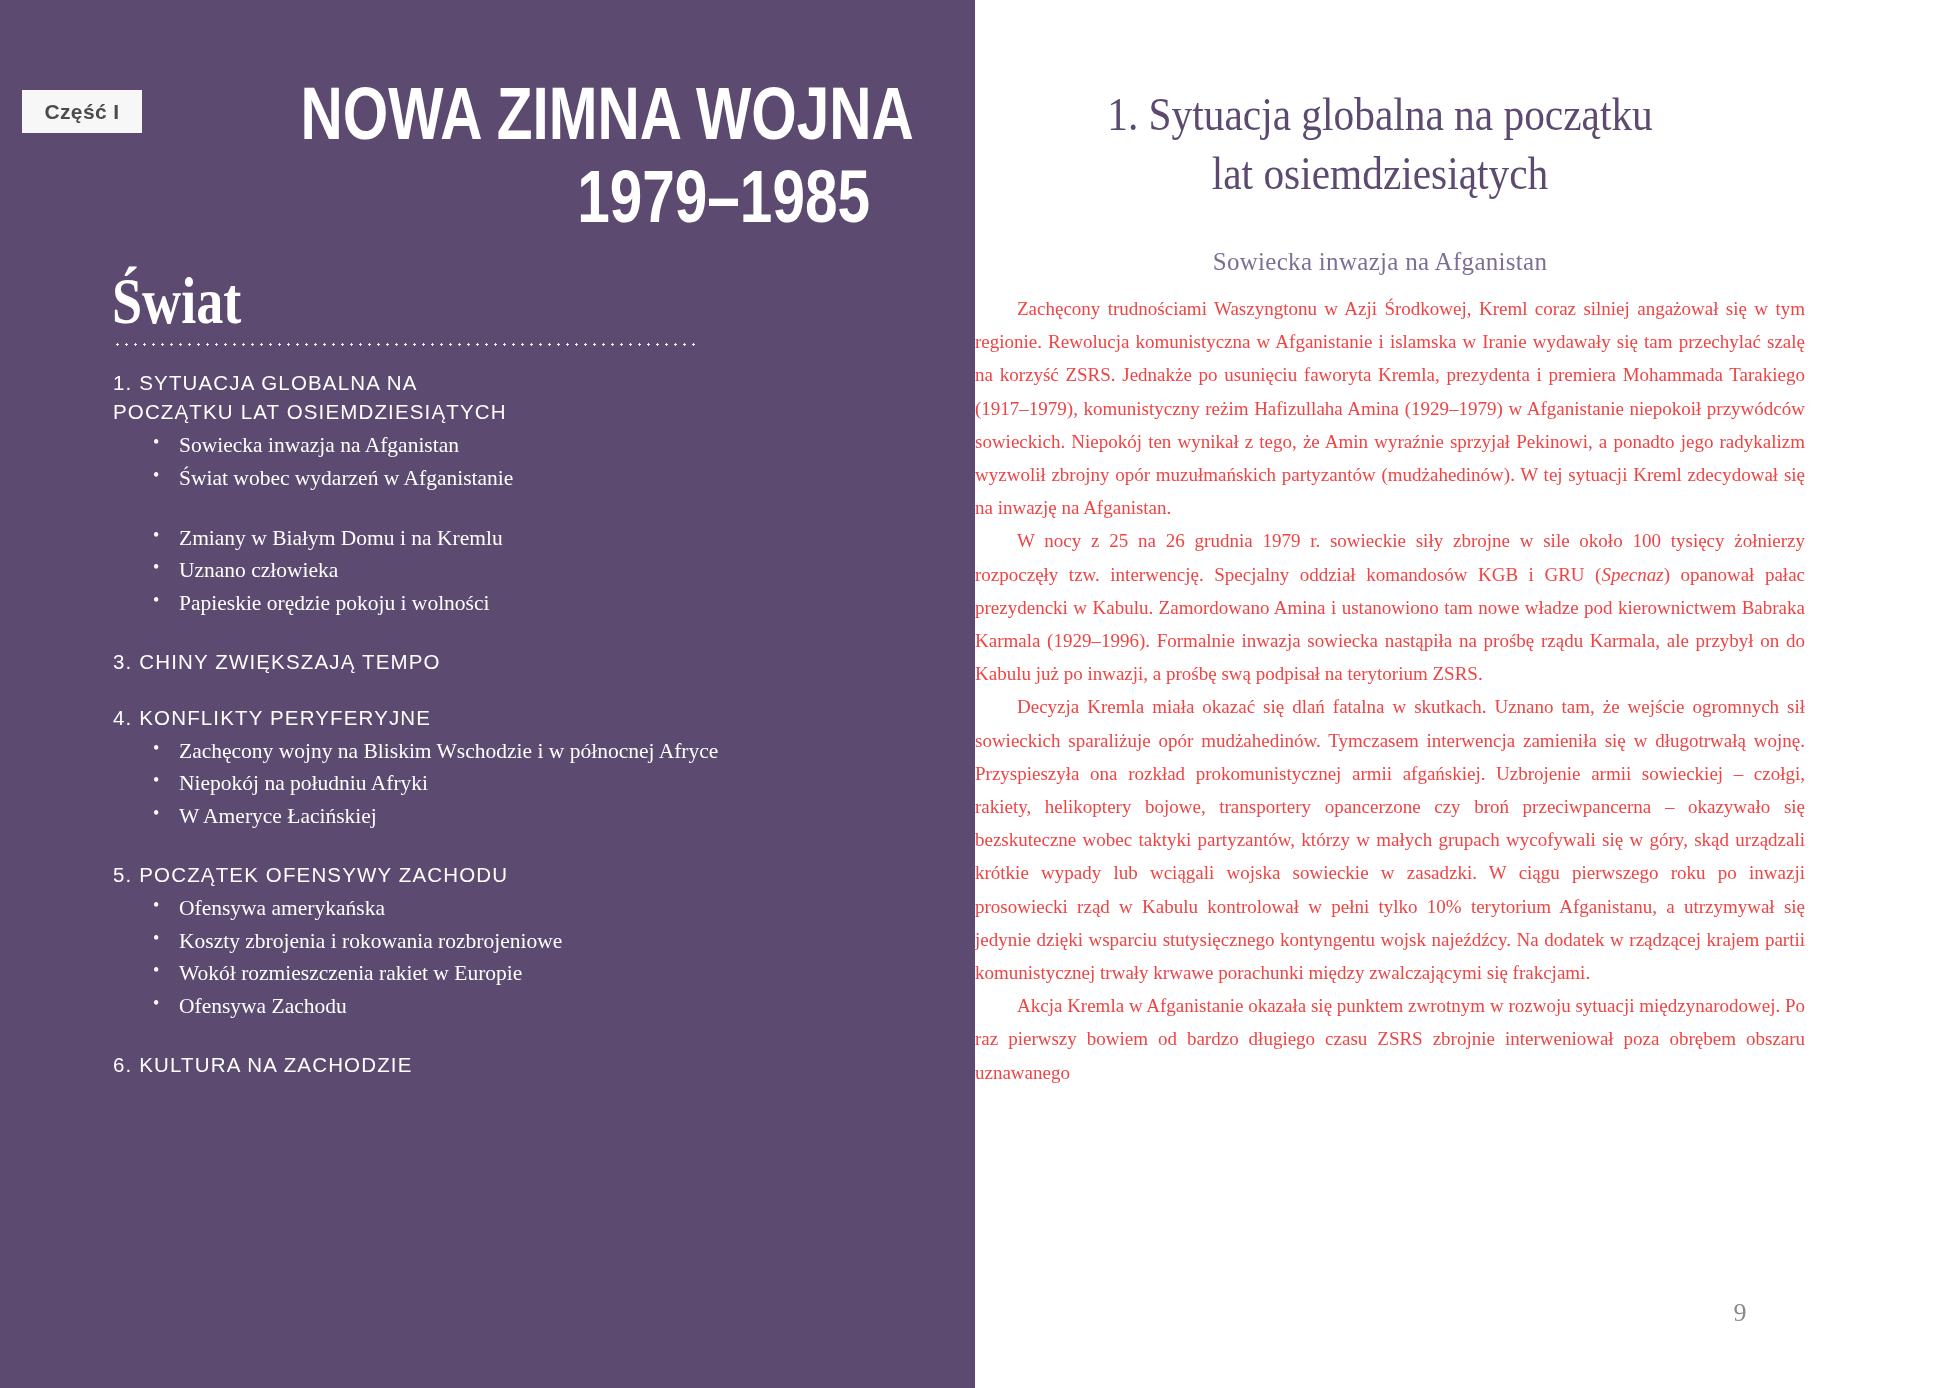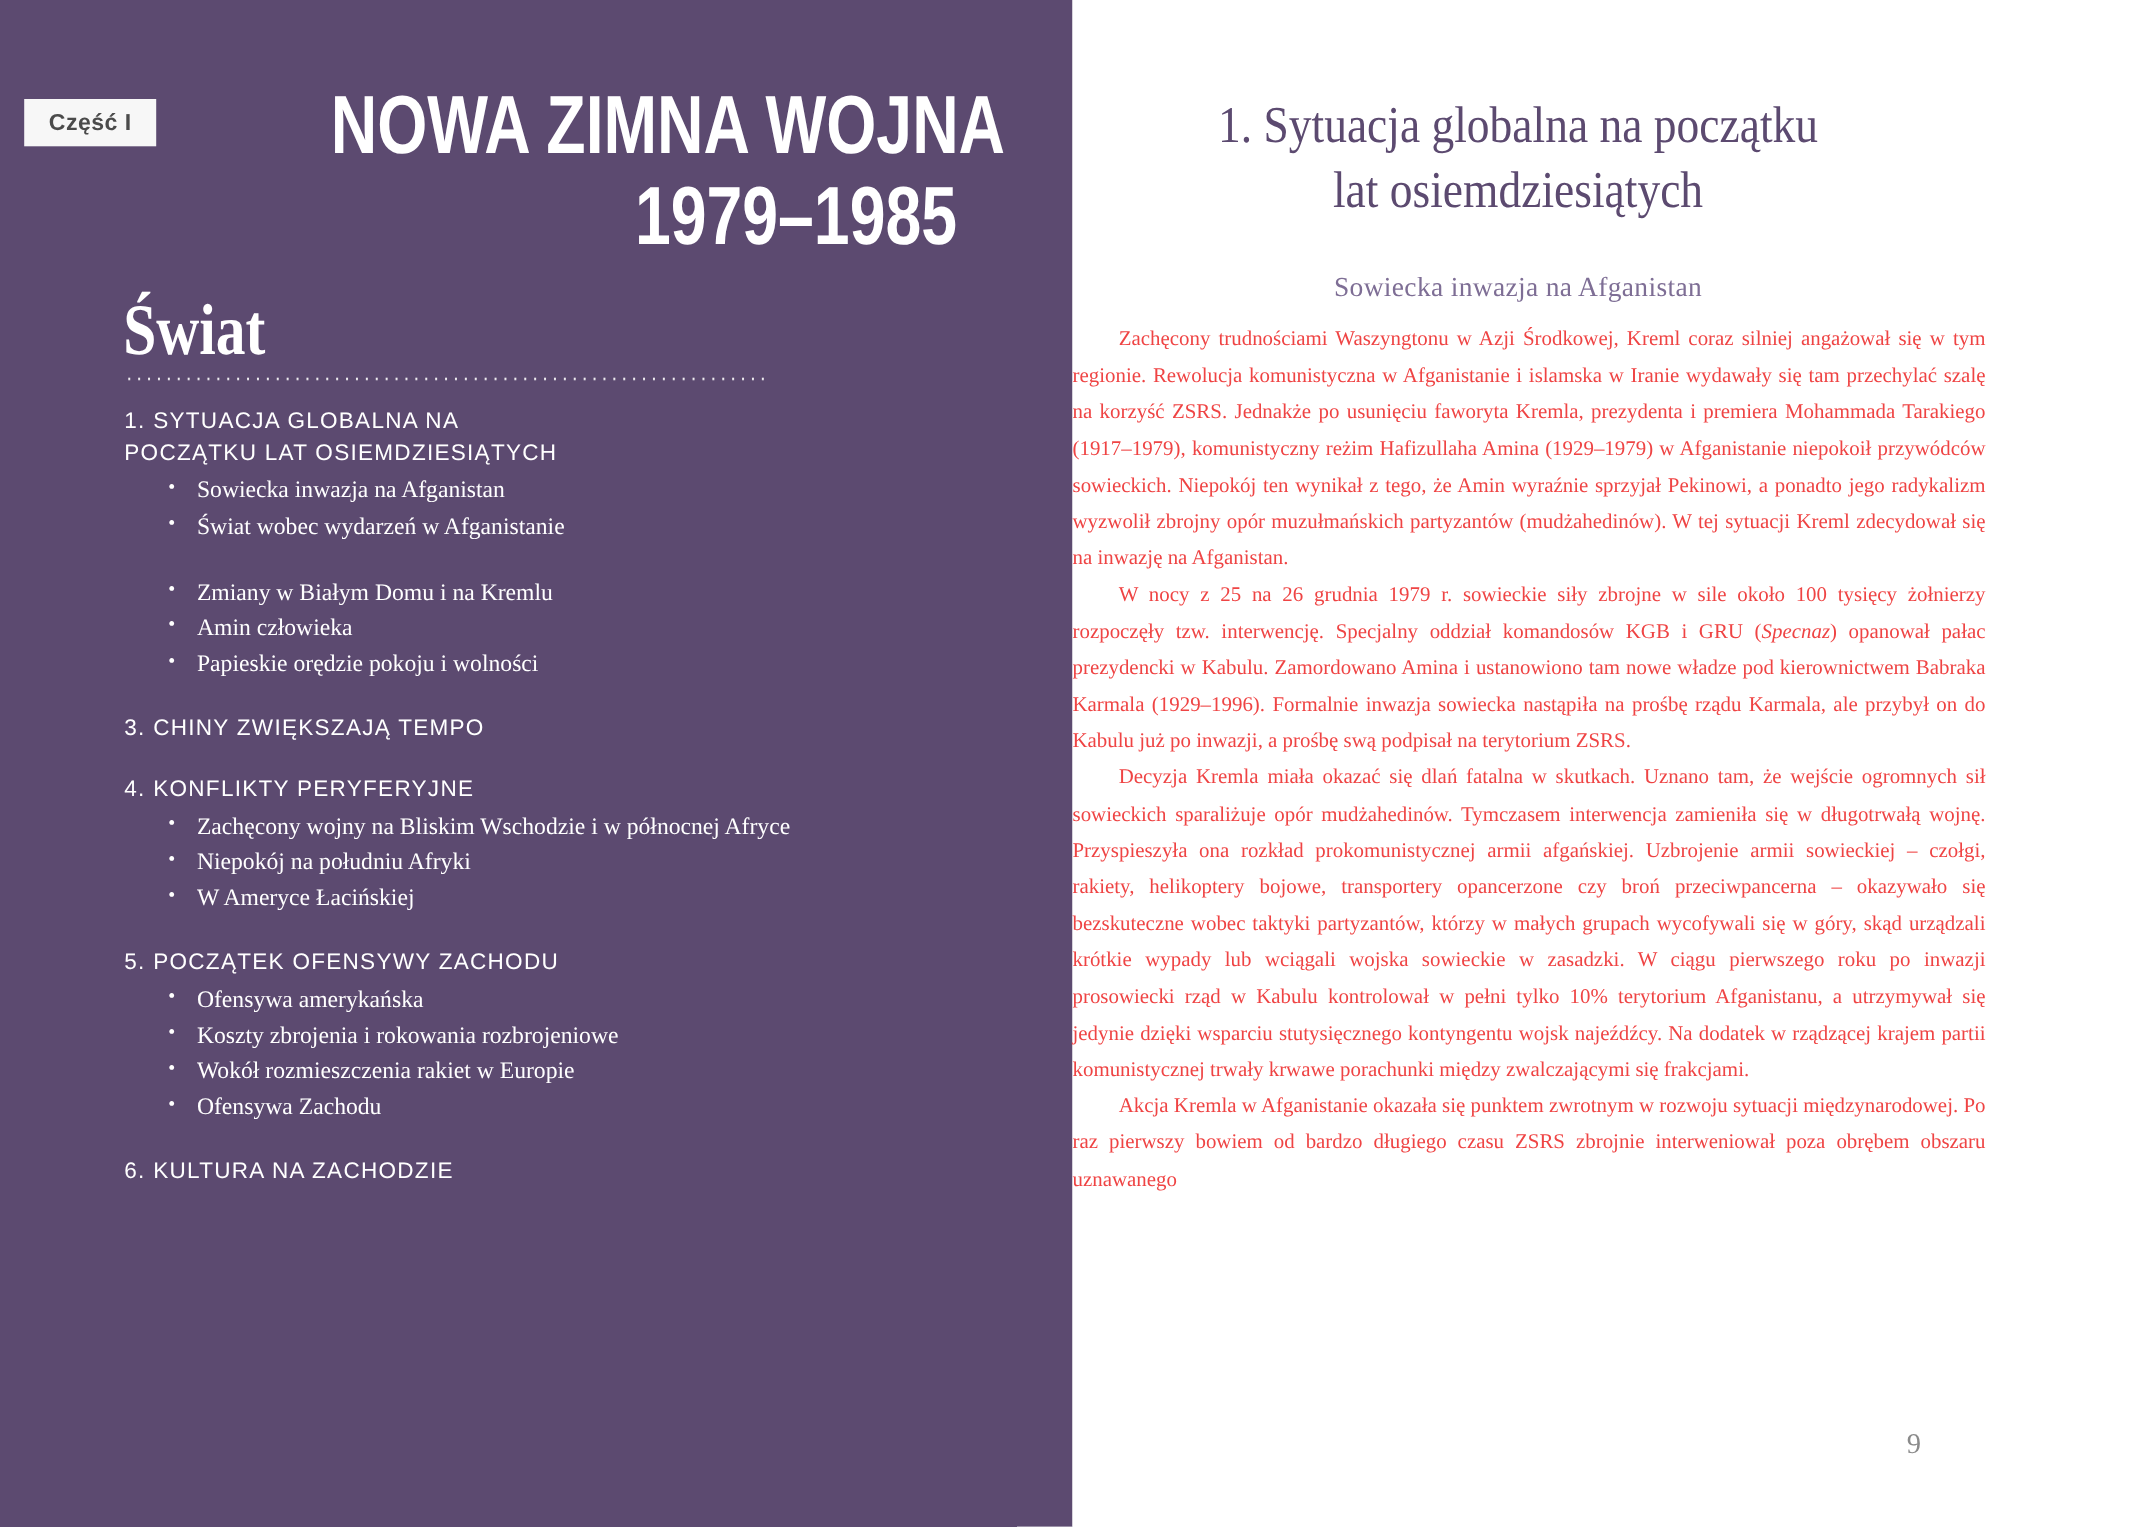--- a/index.html
+++ b/index.html
@@ -235,21 +235,21 @@
         </div>
         <ul class="toc-bullets">
           <li><span class="bullet">•</span><span>Sowiecka inwazja na Afganistan</span></li>
           <li><span class="bullet">•</span><span>Świat wobec wydarzeń w Afganistanie</span></li>
         </ul>
       </div>
 
       <div class="toc-section">
         <ul class="toc-bullets">
           <li><span class="bullet">•</span><span>Zmiany w Białym Domu i na Kremlu</span></li>
-          <li><span class="bullet">•</span><span>Amin człowieka</span></li>
+          <li><span class="bullet">•</span><span>Uznano człowieka</span></li>
           <li><span class="bullet">•</span><span>Papieskie orędzie pokoju i wolności</span></li>
         </ul>
       </div>
 
       <div class="toc-section">
         <div class="toc-heading">
           <span class="num">3.</span>
           <span class="htxt">CHINY ZWIĘKSZAJĄ TEMPO</span>
         </div>
       </div>

